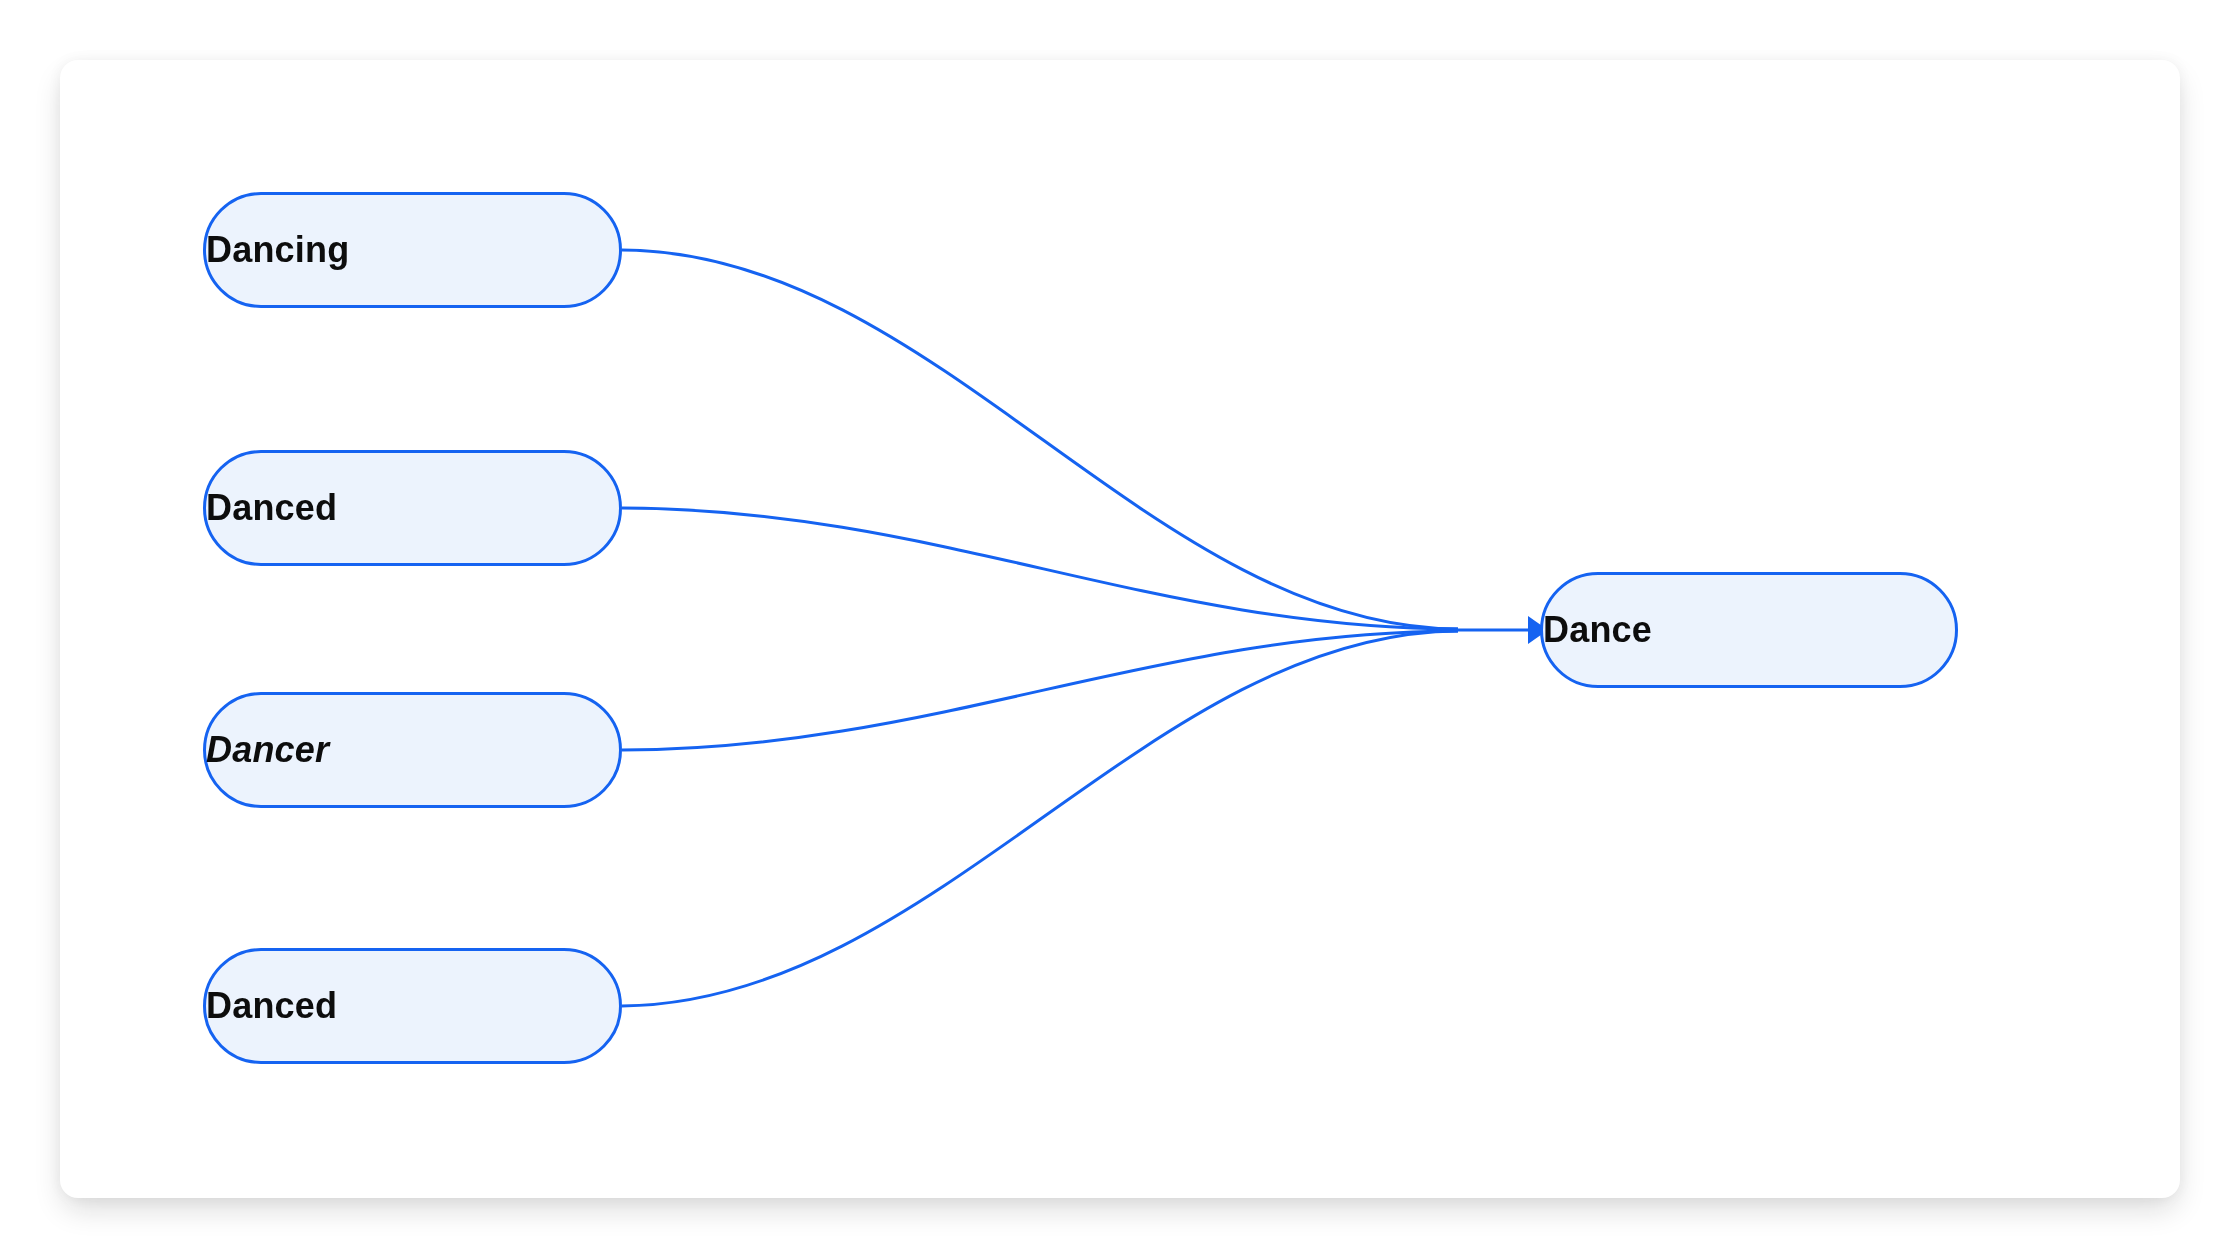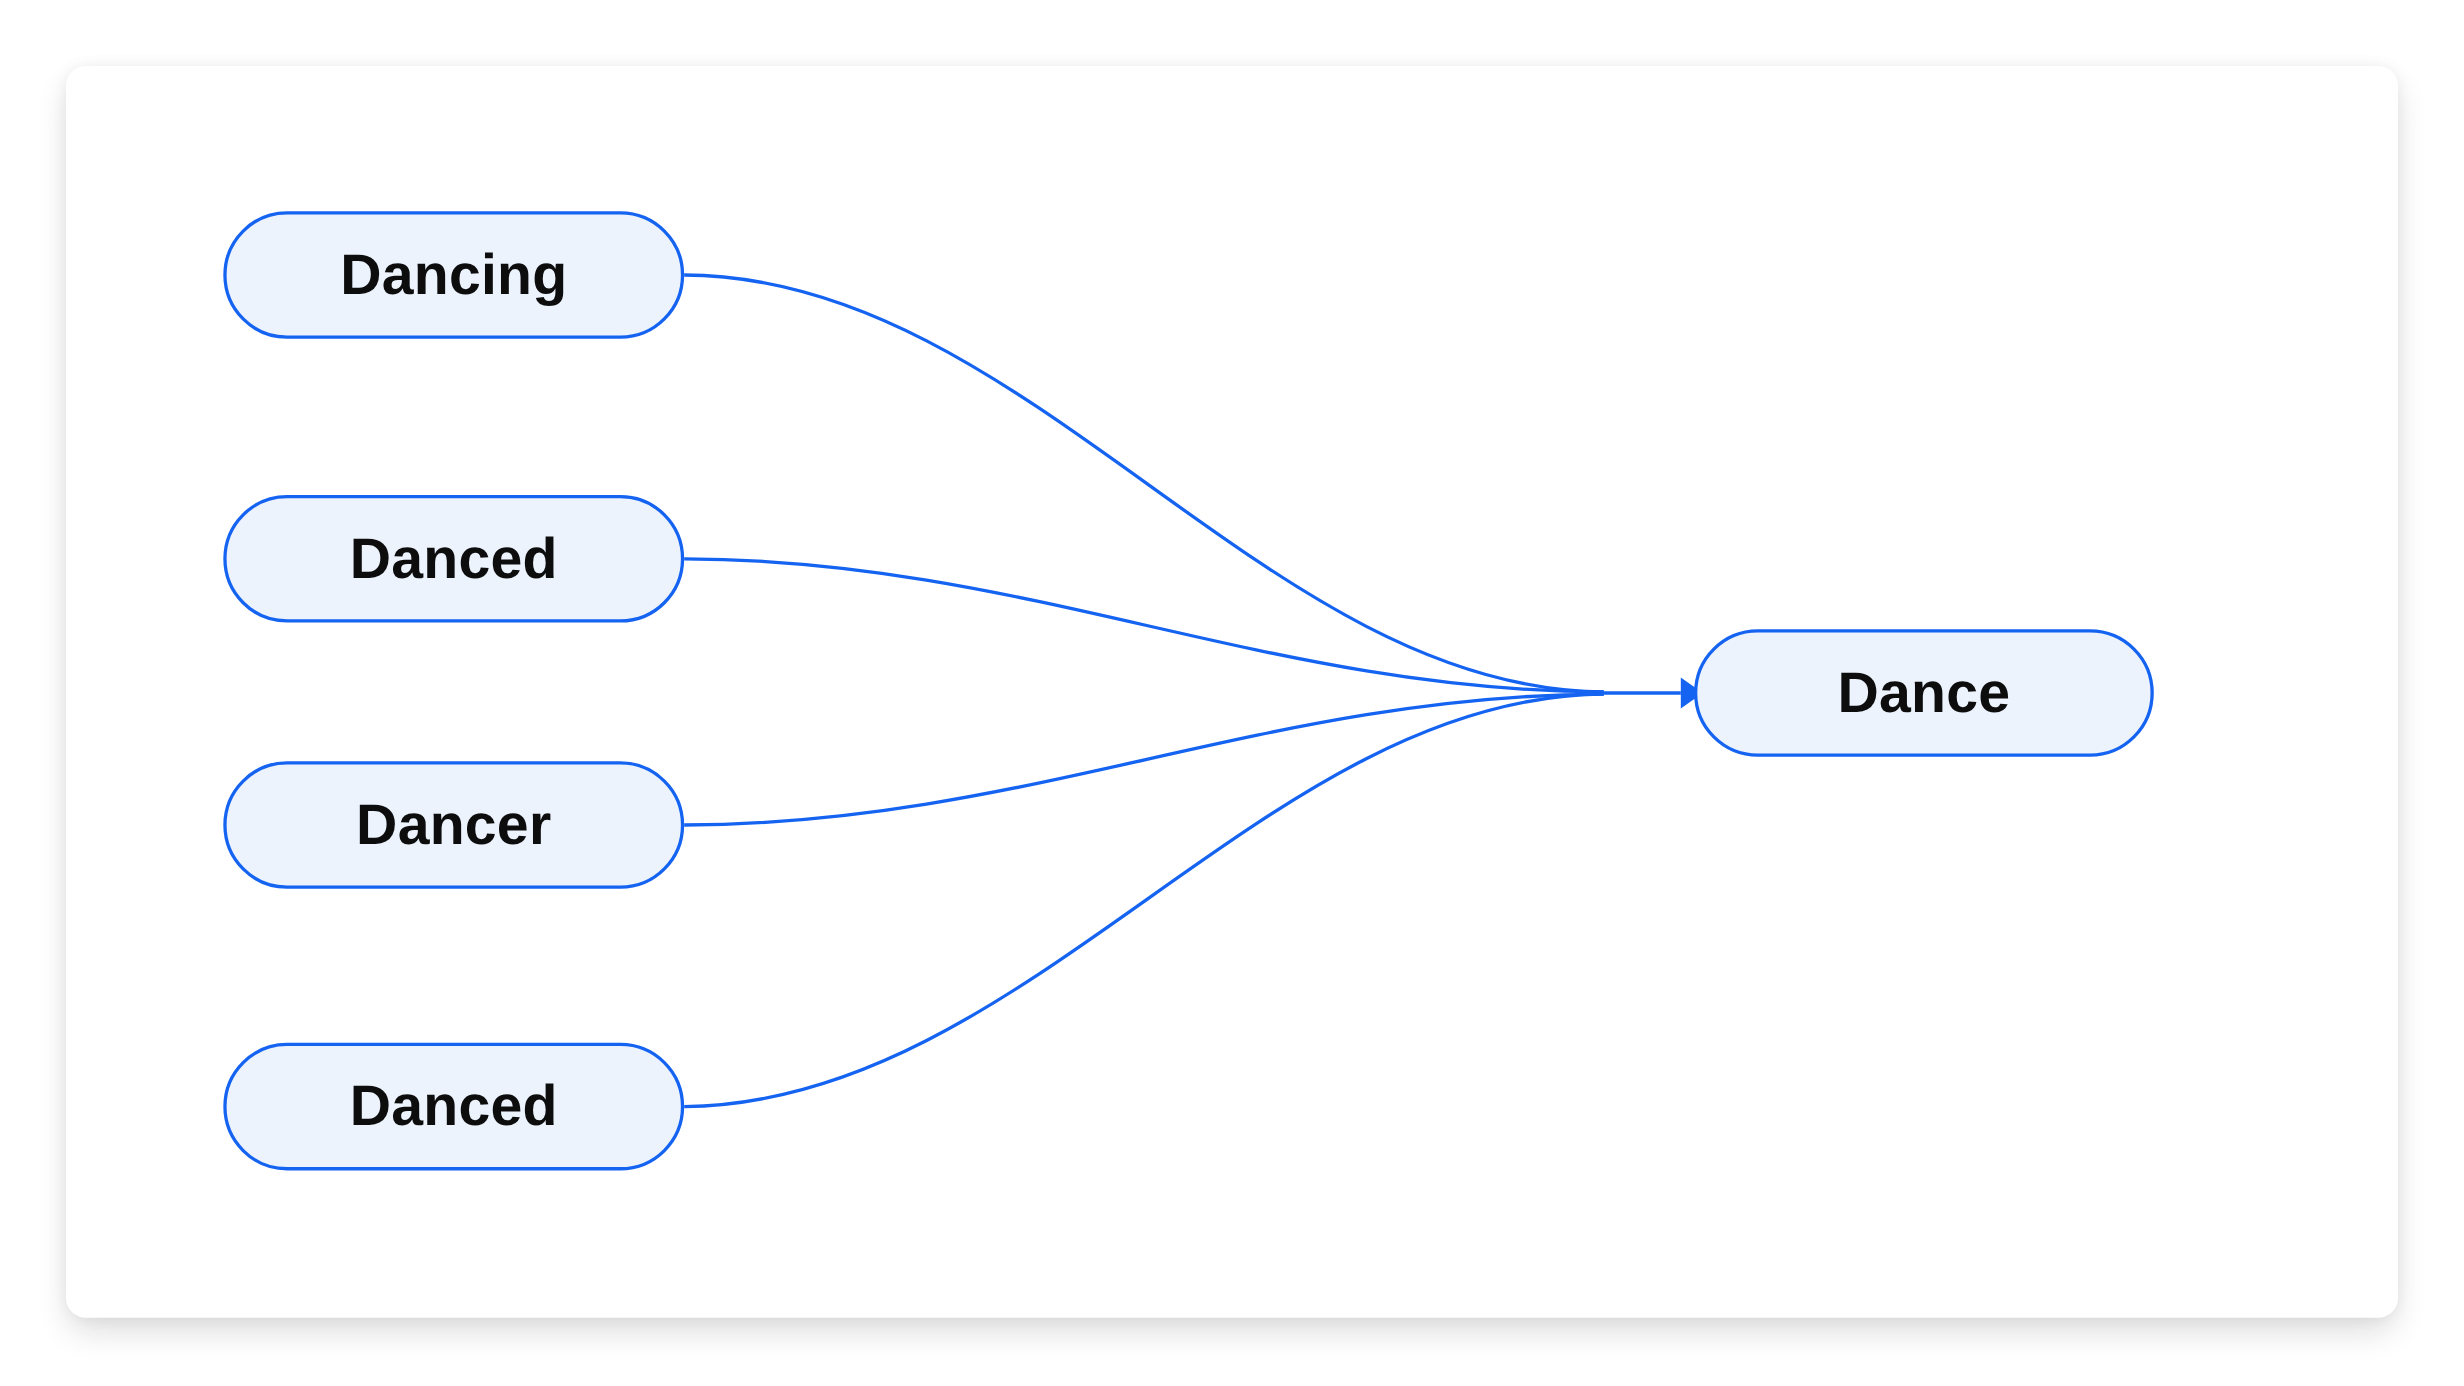--- a/index.html
+++ b/index.html
@@ -38,28 +38,28 @@
     fill:var(--arrow);
     stroke:none;
   }
   .node{
     position:absolute;
     width:419px;height:116px;
     box-sizing:border-box;
     background:var(--node-fill);
     border:3px solid var(--node-border);
     border-radius:60px;
-    display:flex;align-items:center;justify-content:center;
-    font-size:52px;font-weight:700;color:var(--label);
+    display:flex;align-items:center;
+    font-size:36px;font-weight:700;color:var(--label);
     letter-spacing:0.2px;
     cursor:default;
   }
   .node-dancing{left:203px;top:192px;}
   .node-danced {left:203px;top:450px;}
-  .node-dancer {left:203px;top:692px;}
+  .node-dancer {left:203px;top:692px;font-style:italic;}
   .node-dances {left:203px;top:948px;}
   .node-dance  {left:1540px;top:572px;width:418px;}
 </style>
 </head>
 <body>
 
 <div class="card"></div>
 
 <svg class="edges" viewBox="0 0 2240 1260" xmlns="http://www.w3.org/2000/svg" aria-hidden="true">
   <path class="edge" d="M 622 250 C 935 251, 1150 627, 1458 629"></path>

